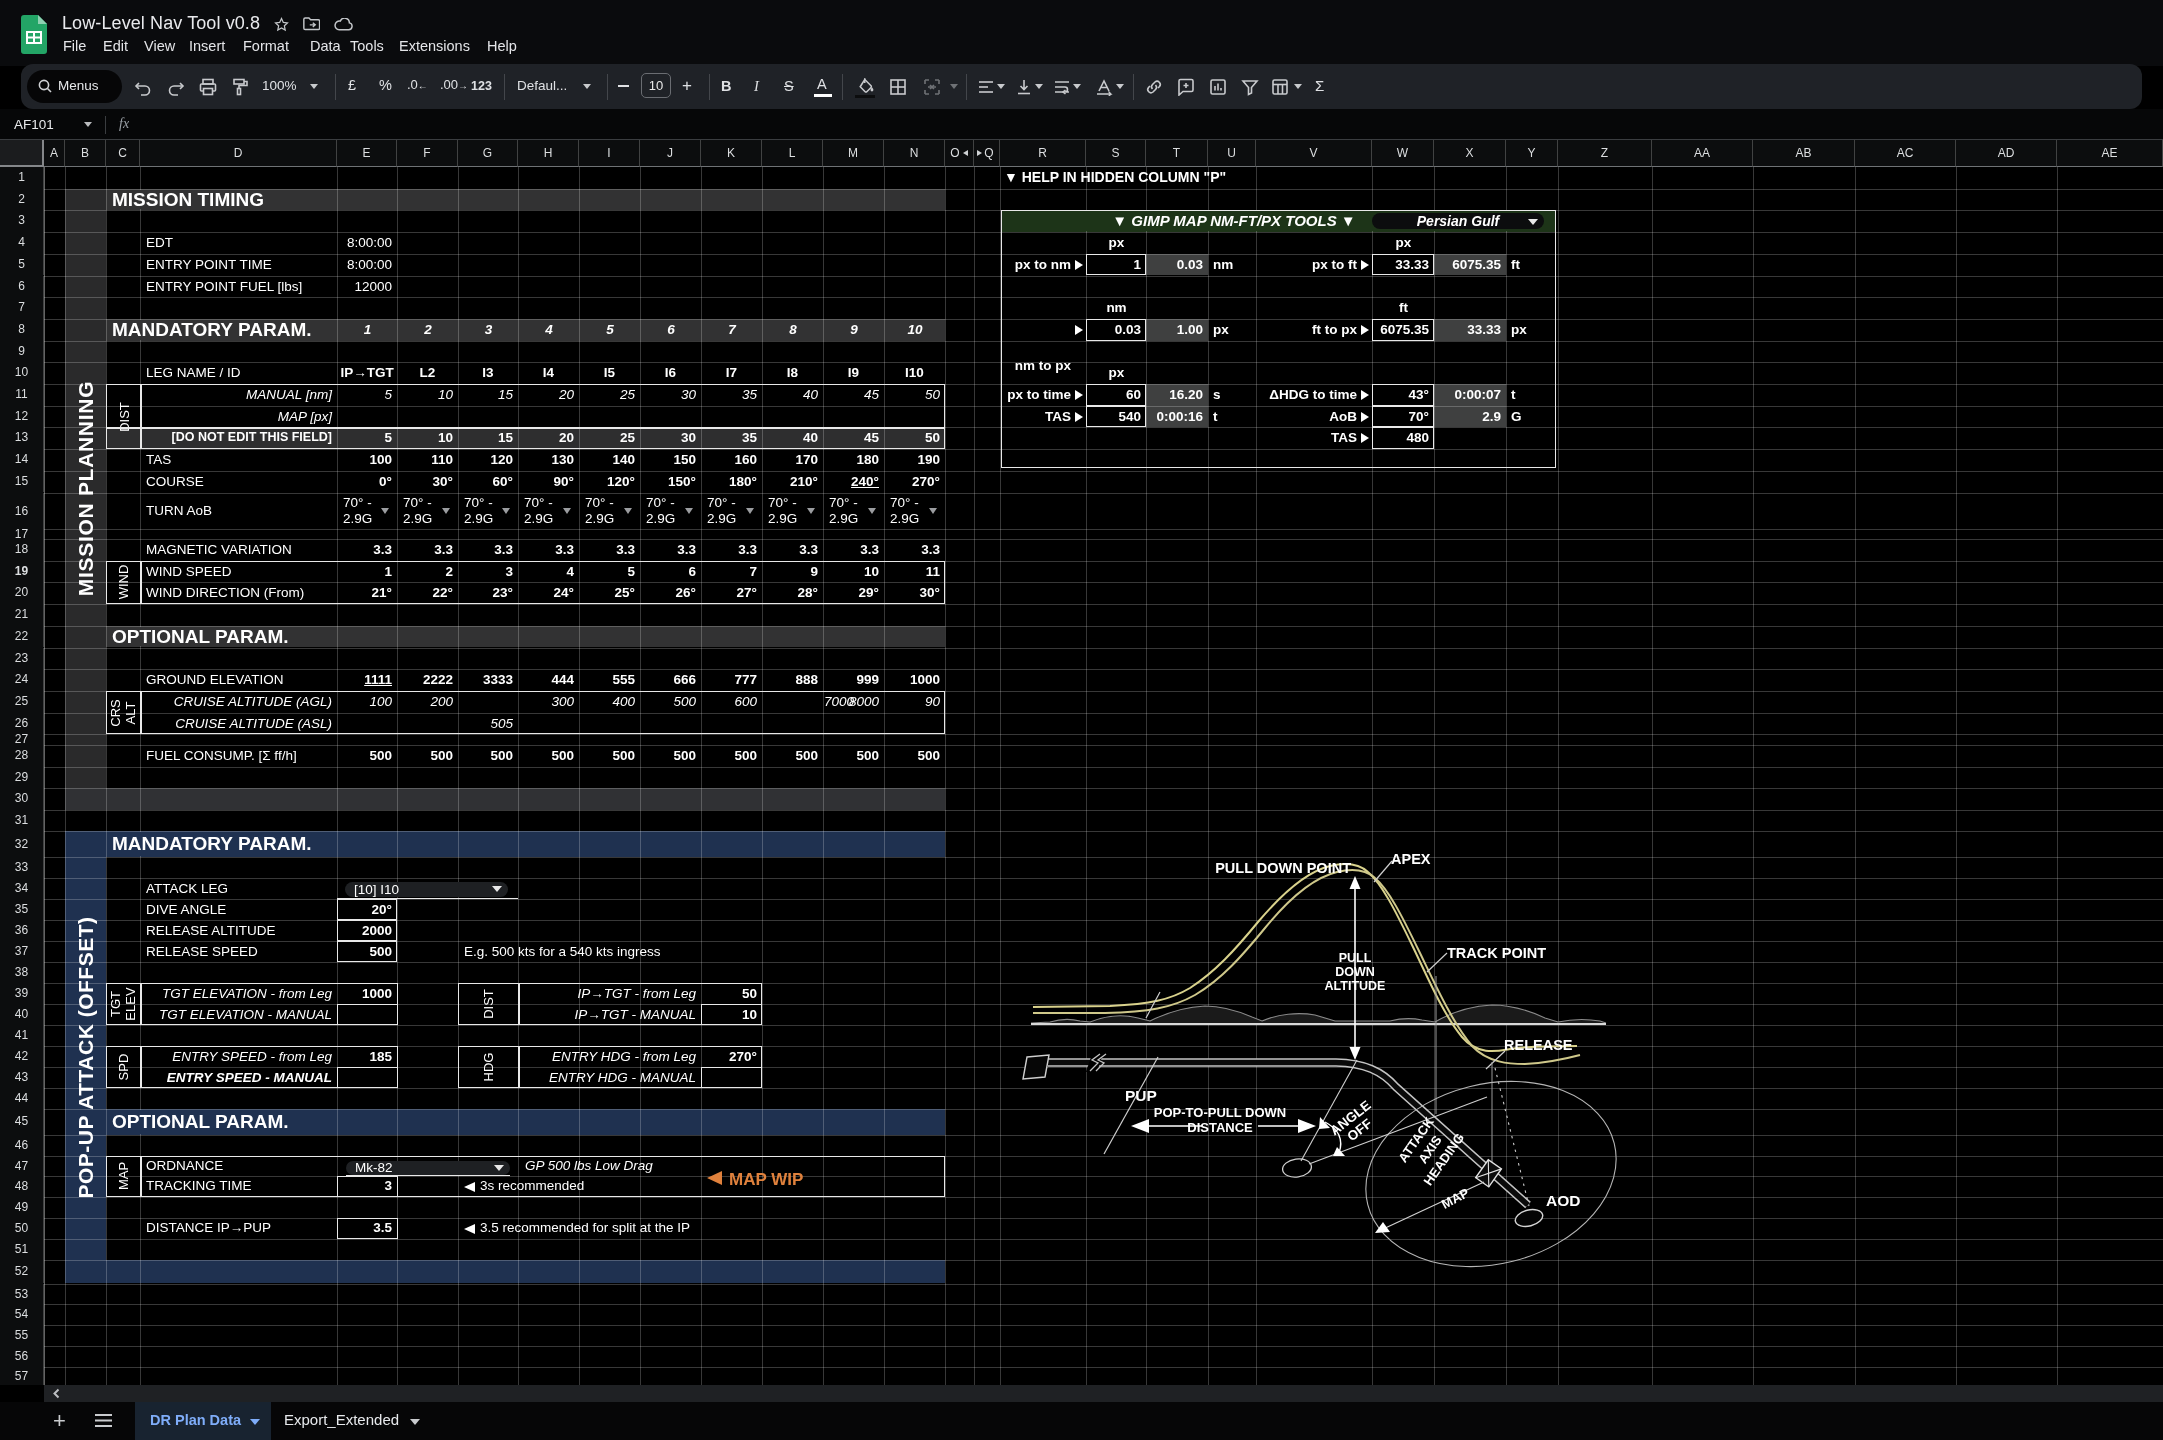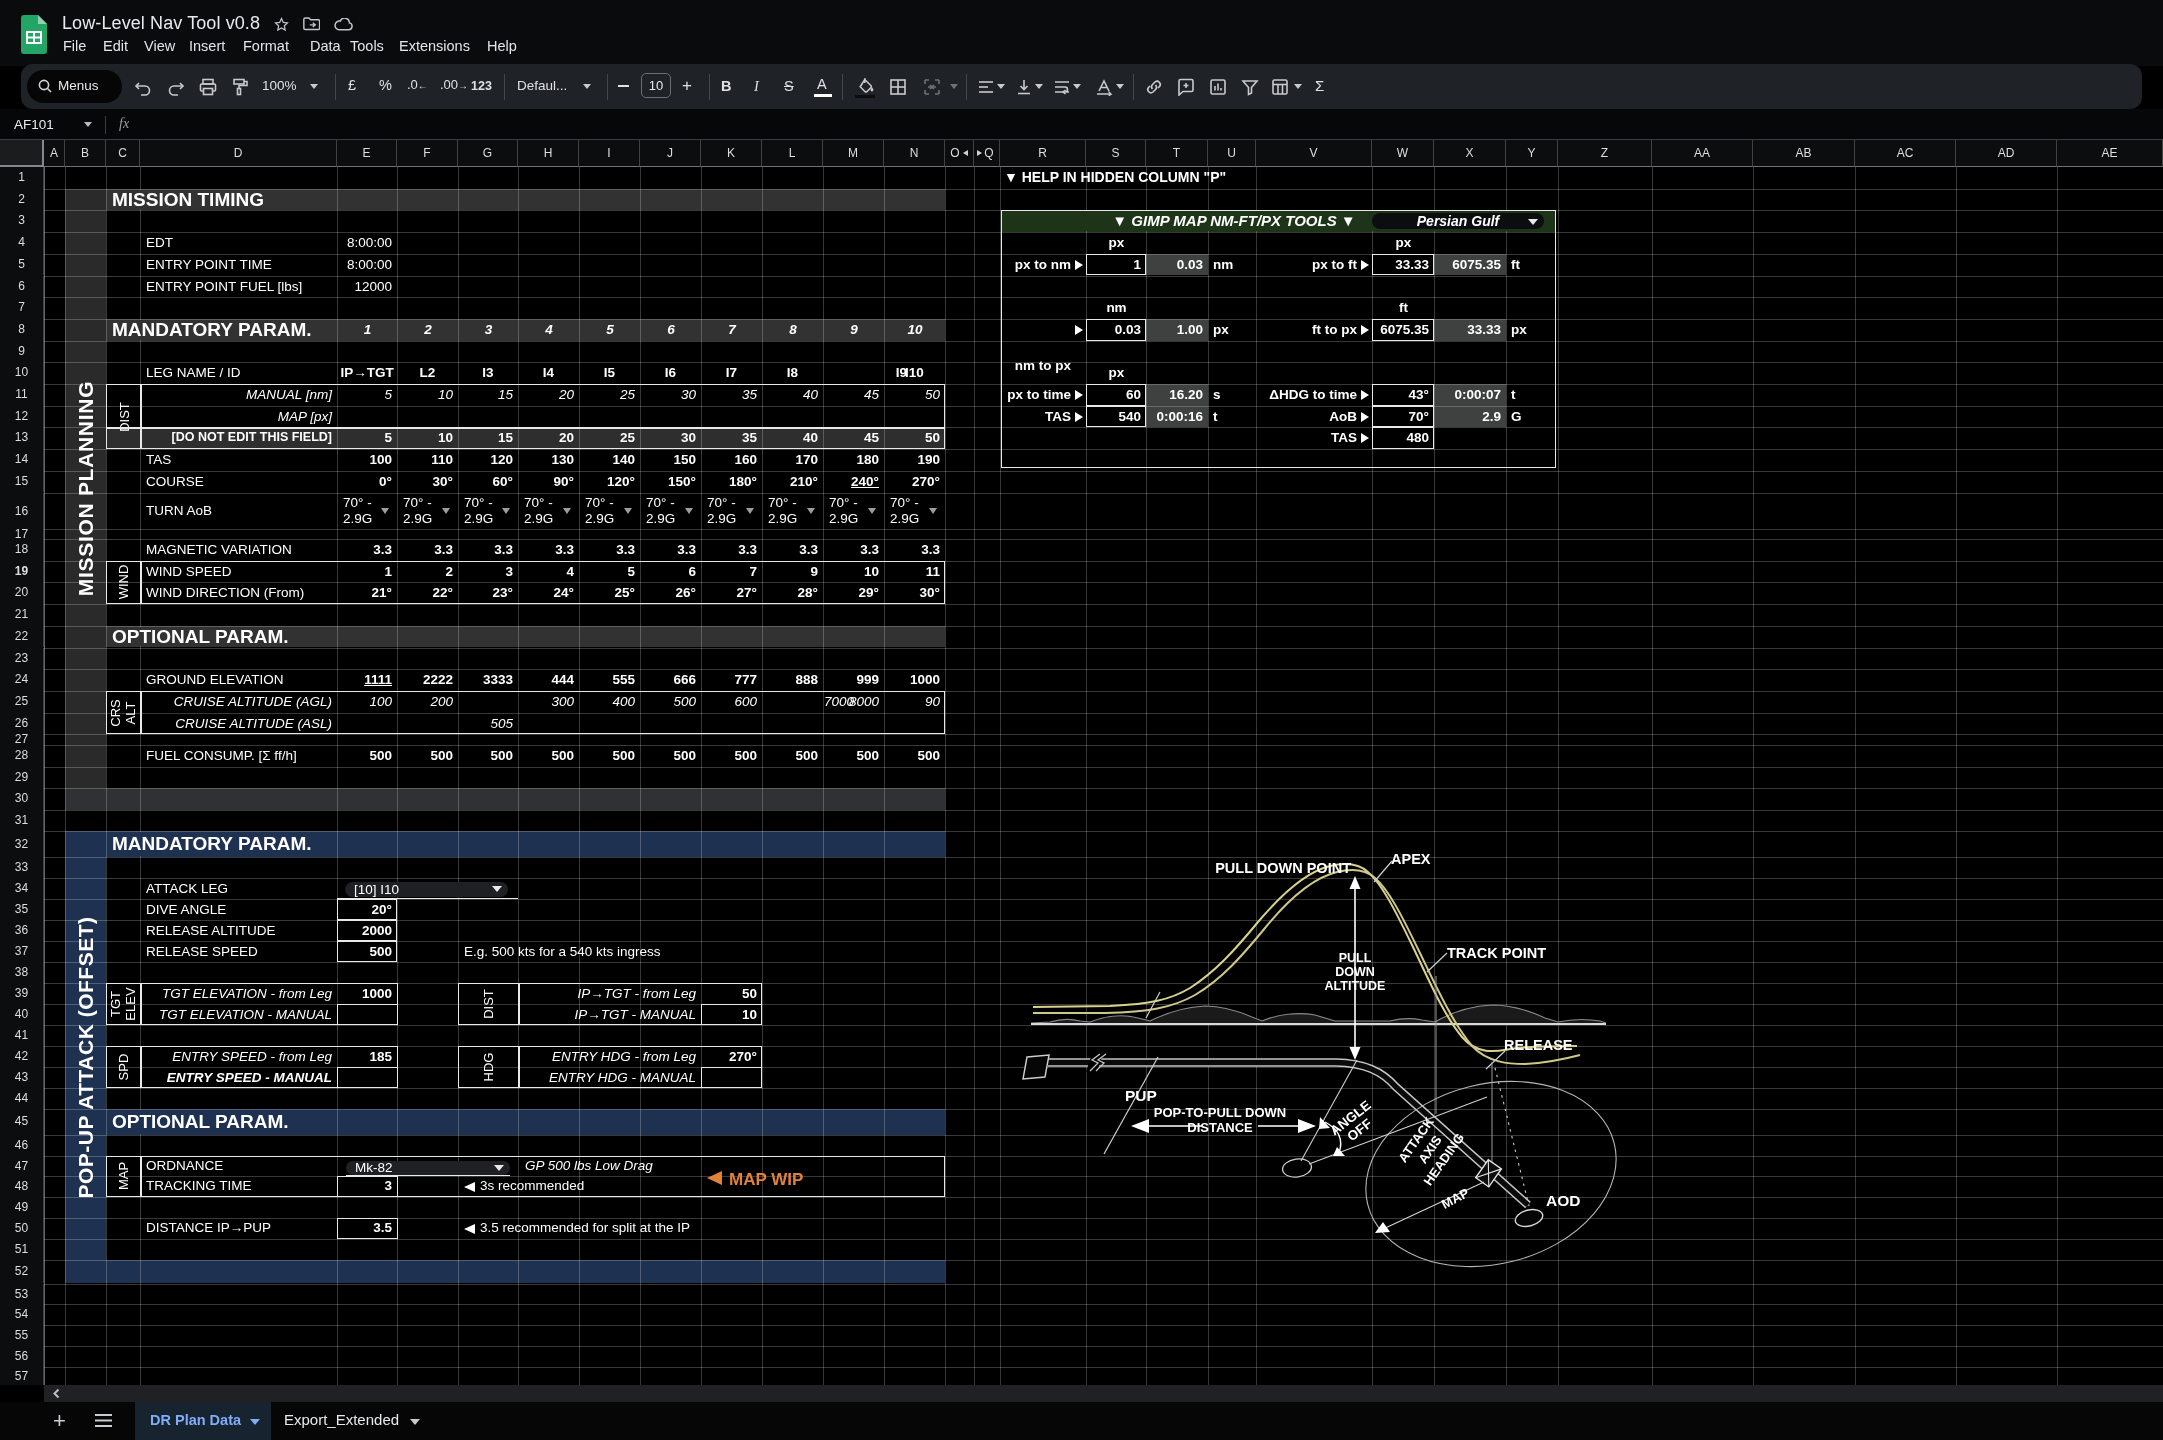--- a/index.html
+++ b/index.html
@@ -371,21 +371,21 @@
 <div style="position:absolute;left:884.0px;top:318.9px;width:61.0px;height:21.7px;font-size:13.5px;line-height:21.7px;color:#fff;text-align:center;font-weight:700;font-style:italic;padding-left:6px;padding-right:5px;box-sizing:border-box;white-space:nowrap;">10</div>
 <div style="position:absolute;left:140.0px;top:362.3px;width:197.0px;height:21.7px;font-size:13.5px;line-height:21.7px;color:#fff;text-align:left;padding-left:6px;padding-right:5px;box-sizing:border-box;white-space:nowrap;">LEG NAME / ID</div>
 <div style="position:absolute;left:337px;top:362.3px;width:60px;height:21.7px;text-align:center;line-height:21.7px;font-size:13.5px;font-weight:700;color:#fff;">IP→TGT</div>
 <div style="position:absolute;left:397px;top:362.3px;width:61px;height:21.7px;text-align:center;line-height:21.7px;font-size:13.5px;font-weight:700;color:#fff;">L2</div>
 <div style="position:absolute;left:458px;top:362.3px;width:60px;height:21.7px;text-align:center;line-height:21.7px;font-size:13.5px;font-weight:700;color:#fff;">I3</div>
 <div style="position:absolute;left:518px;top:362.3px;width:61px;height:21.7px;text-align:center;line-height:21.7px;font-size:13.5px;font-weight:700;color:#fff;">I4</div>
 <div style="position:absolute;left:579px;top:362.3px;width:61px;height:21.7px;text-align:center;line-height:21.7px;font-size:13.5px;font-weight:700;color:#fff;">I5</div>
 <div style="position:absolute;left:640px;top:362.3px;width:61px;height:21.7px;text-align:center;line-height:21.7px;font-size:13.5px;font-weight:700;color:#fff;">I6</div>
 <div style="position:absolute;left:701px;top:362.3px;width:61px;height:21.7px;text-align:center;line-height:21.7px;font-size:13.5px;font-weight:700;color:#fff;">I7</div>
 <div style="position:absolute;left:762px;top:362.3px;width:61px;height:21.7px;text-align:center;line-height:21.7px;font-size:13.5px;font-weight:700;color:#fff;">I8</div>
-<div style="position:absolute;left:823px;top:362.3px;width:61px;height:21.7px;text-align:center;line-height:21.7px;font-size:13.5px;font-weight:700;color:#fff;padding-left:48px;">I9</div>
+<div style="position:absolute;left:823px;top:362.3px;width:61px;height:21.7px;text-align:center;line-height:21.7px;font-size:13.5px;font-weight:700;color:#fff;">I9</div>
 <div style="position:absolute;left:884px;top:362.3px;width:61px;height:21.7px;text-align:center;line-height:21.7px;font-size:13.5px;font-weight:700;color:#fff;">I10</div>
 <div style="position:absolute;left:140.0px;top:384.0px;width:197.0px;height:21.7px;font-size:13.5px;line-height:21.7px;color:#fff;text-align:right;font-style:italic;padding-left:6px;padding-right:5px;box-sizing:border-box;white-space:nowrap;">MANUAL [nm]</div>
 <div style="position:absolute;left:337.0px;top:384.0px;width:60.0px;height:21.7px;font-size:13.5px;line-height:21.7px;color:#fff;text-align:right;font-style:italic;padding-left:6px;padding-right:5px;box-sizing:border-box;white-space:nowrap;">5</div>
 <div style="position:absolute;left:397.0px;top:384.0px;width:61.0px;height:21.7px;font-size:13.5px;line-height:21.7px;color:#fff;text-align:right;font-style:italic;padding-left:6px;padding-right:5px;box-sizing:border-box;white-space:nowrap;">10</div>
 <div style="position:absolute;left:458.0px;top:384.0px;width:60.0px;height:21.7px;font-size:13.5px;line-height:21.7px;color:#fff;text-align:right;font-style:italic;padding-left:6px;padding-right:5px;box-sizing:border-box;white-space:nowrap;">15</div>
 <div style="position:absolute;left:518.0px;top:384.0px;width:61.0px;height:21.7px;font-size:13.5px;line-height:21.7px;color:#fff;text-align:right;font-style:italic;padding-left:6px;padding-right:5px;box-sizing:border-box;white-space:nowrap;">20</div>
 <div style="position:absolute;left:579.0px;top:384.0px;width:61.0px;height:21.7px;font-size:13.5px;line-height:21.7px;color:#fff;text-align:right;font-style:italic;padding-left:6px;padding-right:5px;box-sizing:border-box;white-space:nowrap;">25</div>
 <div style="position:absolute;left:640.0px;top:384.0px;width:61.0px;height:21.7px;font-size:13.5px;line-height:21.7px;color:#fff;text-align:right;font-style:italic;padding-left:6px;padding-right:5px;box-sizing:border-box;white-space:nowrap;">30</div>
 <div style="position:absolute;left:701.0px;top:384.0px;width:61.0px;height:21.7px;font-size:13.5px;line-height:21.7px;color:#fff;text-align:right;font-style:italic;padding-left:6px;padding-right:5px;box-sizing:border-box;white-space:nowrap;">35</div>
 <div style="position:absolute;left:762.0px;top:384.0px;width:61.0px;height:21.7px;font-size:13.5px;line-height:21.7px;color:#fff;text-align:right;font-style:italic;padding-left:6px;padding-right:5px;box-sizing:border-box;white-space:nowrap;">40</div>

